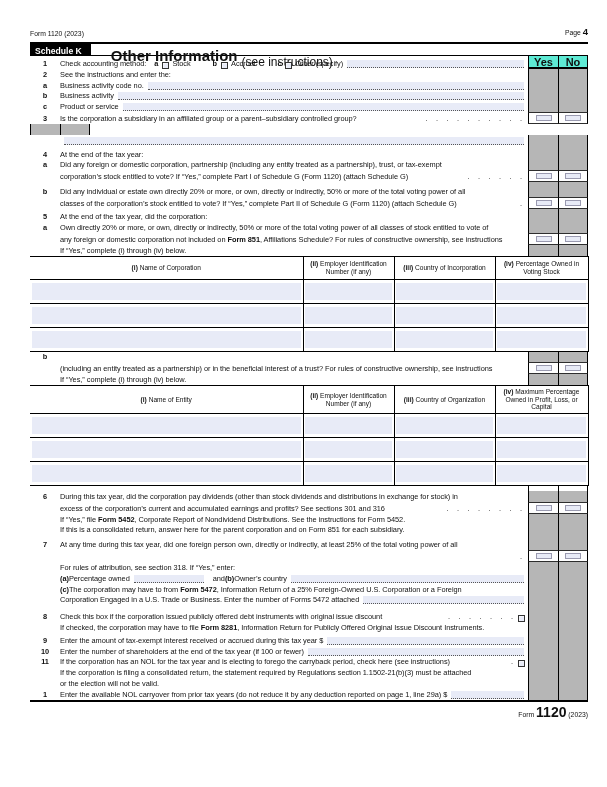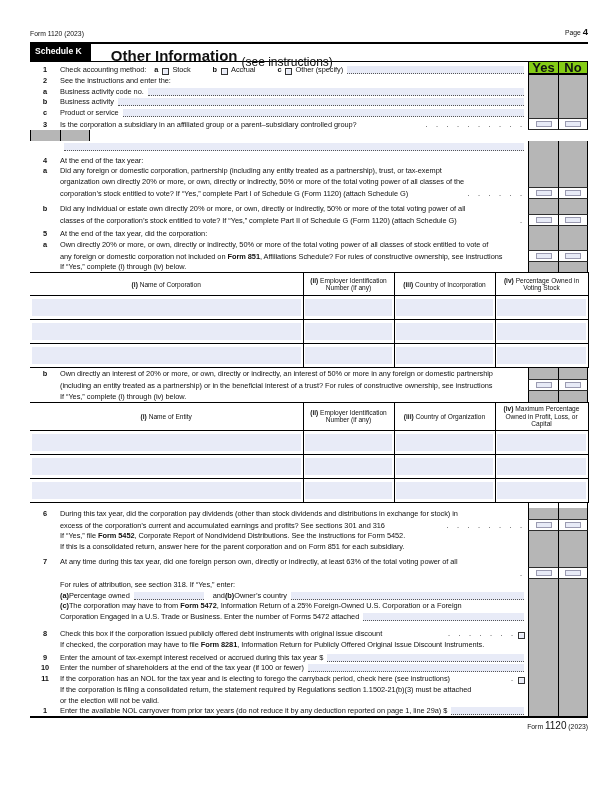--- a/index.html
+++ b/index.html
@@ -6,21 +6,21 @@
   * { box-sizing:border-box; }
   html,body { margin:0; padding:0; background:#fff; }
   body { width:607px; height:787px; font-family:"Liberation Sans", sans-serif; color:#111; }
   .page { width:607px; height:787px; padding:26px 19px 0 30px; position:relative; }
 
   
   .tophdr { display:flex; justify-content:space-between; align-items:flex-end; font-size:6.8px; margin-bottom:5px; }
   .pagenum { font-weight:bold; font-size:9.5px; }
 
   
-  .bar { display:flex; align-items:stretch; border-top:2.5px solid var(--bd); border-bottom:1px solid var(--bd); height:20px; }
+  .bar { display:flex; align-items:stretch; border-top:2.5px solid var(--bd); border-bottom:1px solid var(--bd); height:14px; }
   .bar .sk { background:#000; color:#fff; font-weight:bold; font-size:8.6px; padding:2px 9px 1px 5px; }
   .bar .ti { font-weight:bold; font-size:15px; padding:2.5px 4px 0 20px; }
   .bar .su { font-size:12px; padding-top:11px; }
 
   
   .qrow { display:flex; height:10.8px; width:558px; }
   .qrow.h1 { height:13px; }
   .qrow.a  { height:12px; }
   .sp2{height:2px;} .sp3{height:3px;} .sp4{height:4px;} .sp5{height:5px;} .sp6{height:6px;}
   .ql { flex:1; min-width:0; display:flex; align-items:flex-end; font-size:7.4px; letter-spacing:-0.05px; line-height:9px; padding:0 3px 1px 0; overflow:hidden; }
@@ -32,35 +32,35 @@
   .fill.w70 { flex:0 0 70px; }
   .dots { flex:1; min-width:0; text-align:right; white-space:nowrap; overflow:hidden; word-spacing:6.5px; padding-right:3px; }
   .cb { display:inline-block; width:7px; height:7px; background:var(--f); border:1px solid #333; box-shadow:inset 0.5px 0.5px 0 #fff; margin:0 3px -1px 4px; }
   .cb.end { margin:0 0 -1px 2px; }
 
   
   .yn { width:60px; min-width:60px; display:flex; align-items:stretch; }
   .yn .c { width:30px; border-left:1px solid var(--bd); display:flex; align-items:center; justify-content:center; }
   .yn .c.last { border-right:1px solid var(--bd);text-align:right; }
   .g .yn .c { background:var(--g); }
-  .h1 .yn .c { background:#84cc16; border-bottom:2px solid var(--bd); font-weight:bold; font-size:13px; }
+  .h1 .yn .c { background:#5eead4; border-bottom:2px solid var(--bd); font-weight:bold; font-size:11px; }
   .a .yn .c { background:#fff; border-top:1.5px solid #2e2e2e; border-bottom:1.5px solid #2e2e2e; }
   .bx { width:16px; height:6px; background:var(--f); border:0.5px solid #9a9ab0; }
 
   
   table.tbl { width:558px; border-collapse:collapse; table-layout:fixed; }
   .tbl th { border:1px solid var(--bd); border-top:1.5px solid var(--bd); font-weight:normal; font-size:6.6px; line-height:7.6px; text-align:center; padding:2px 3px; vertical-align:middle; height:23px; }
   .tbl td { border:1px solid var(--bd); height:24px; padding:0; }
   .tbl th:first-child, .tbl td:first-child { border-left:none; }
   .tf { margin:2.5px 1.5px; height:17px; background:var(--f); }
 
   
   .botrule { width:558px; border-top:2px solid var(--bd); }
   .ftr { width:558px; text-align:right; font-size:6.8px; padding-top:2px; }
-  .ftr .fnum { font-weight:normal; font-size:10px;margin-top:7px; }
+  .ftr .fnum { font-weight:bold; font-size:14px;margin-top:7px; }
 </style>
 </head>
 <body>
 
 <div class="page">
 
   <div class="tophdr">
     <span>Form 1120 (2023)</span>
     <span><span>Page</span> <span class="pagenum">4</span></span>
   </div>
@@ -191,30 +191,20 @@
   <div class="qrow g">
     <div class="ql">
         <span class="num">a</span>
         <span class="txt">Did any foreign or domestic corporation, partnership (including any entity treated as a partnership), trust, or tax-exempt</span>
       </div>
     <div class="yn">
         <div class="c"></div>
         <div class="c last"></div>
       </div>
   </div>
-  <div class="qrow g">
-    <div class="ql">
-        <span class="num"></span>
-        <span class="txt">organization own directly 20% or more, or own, directly or indirectly, 50% or more of the total voting power of all classes of the</span>
-      </div>
-    <div class="yn">
-        <div class="c"></div>
-        <div class="c last"></div>
-      </div>
-  </div>
   <div class="qrow a">
     <div class="ql">
         <span class="num"></span>
         <span class="txt">corporation’s stock entitled to vote? If “Yes,” complete Part I of Schedule G (Form 1120) (attach Schedule G)</span>
         <span class="dots">. . . . . .</span>
       </div>
     <div class="yn">
         <div class="c">
           <span class="bx"></span>
         </div>
@@ -363,21 +353,20 @@
           <td>
             <div class="tf"></div>
           </td>
         </tr>
   </tbody>
     </table>
 
   <div class="qrow g">
     <div class="ql">
         <span class="num">b</span>
-        <span class="txt">Own directly an interest of 20% or more, or own, directly or indirectly, an interest of 50% or more in any foreign or domestic partnership</span>
       </div>
     <div class="yn">
         <div class="c"></div>
         <div class="c last"></div>
       </div>
   </div>
   <div class="qrow a">
     <div class="ql">
         <span class="num"></span>
         <span class="txt">(including an entity treated as a partnership) or in the beneficial interest of a trust? For rules of constructive ownership, see instructions</span>
@@ -518,21 +507,21 @@
       <div class="ql"></div>
       <div class="yn">
         <div class="c"></div>
         <div class="c last"></div>
       </div>
     </div>
 
   <div class="qrow g">
     <div class="ql">
         <span class="num">7</span>
-        <span class="txt">At any time during this tax year, did one foreign person own, directly or indirectly, at least 63% of the total voting power of all</span>
+        <span class="txt">At any time during this tax year, did one foreign person own, directly or indirectly, at least 25% of the total voting power of all</span>
       </div>
     <div class="yn">
         <div class="c"></div>
         <div class="c last"></div>
       </div>
   </div>
   <div class="qrow a">
     <div class="ql">
         <span class="num"></span>
         <span class="dots">.</span>

